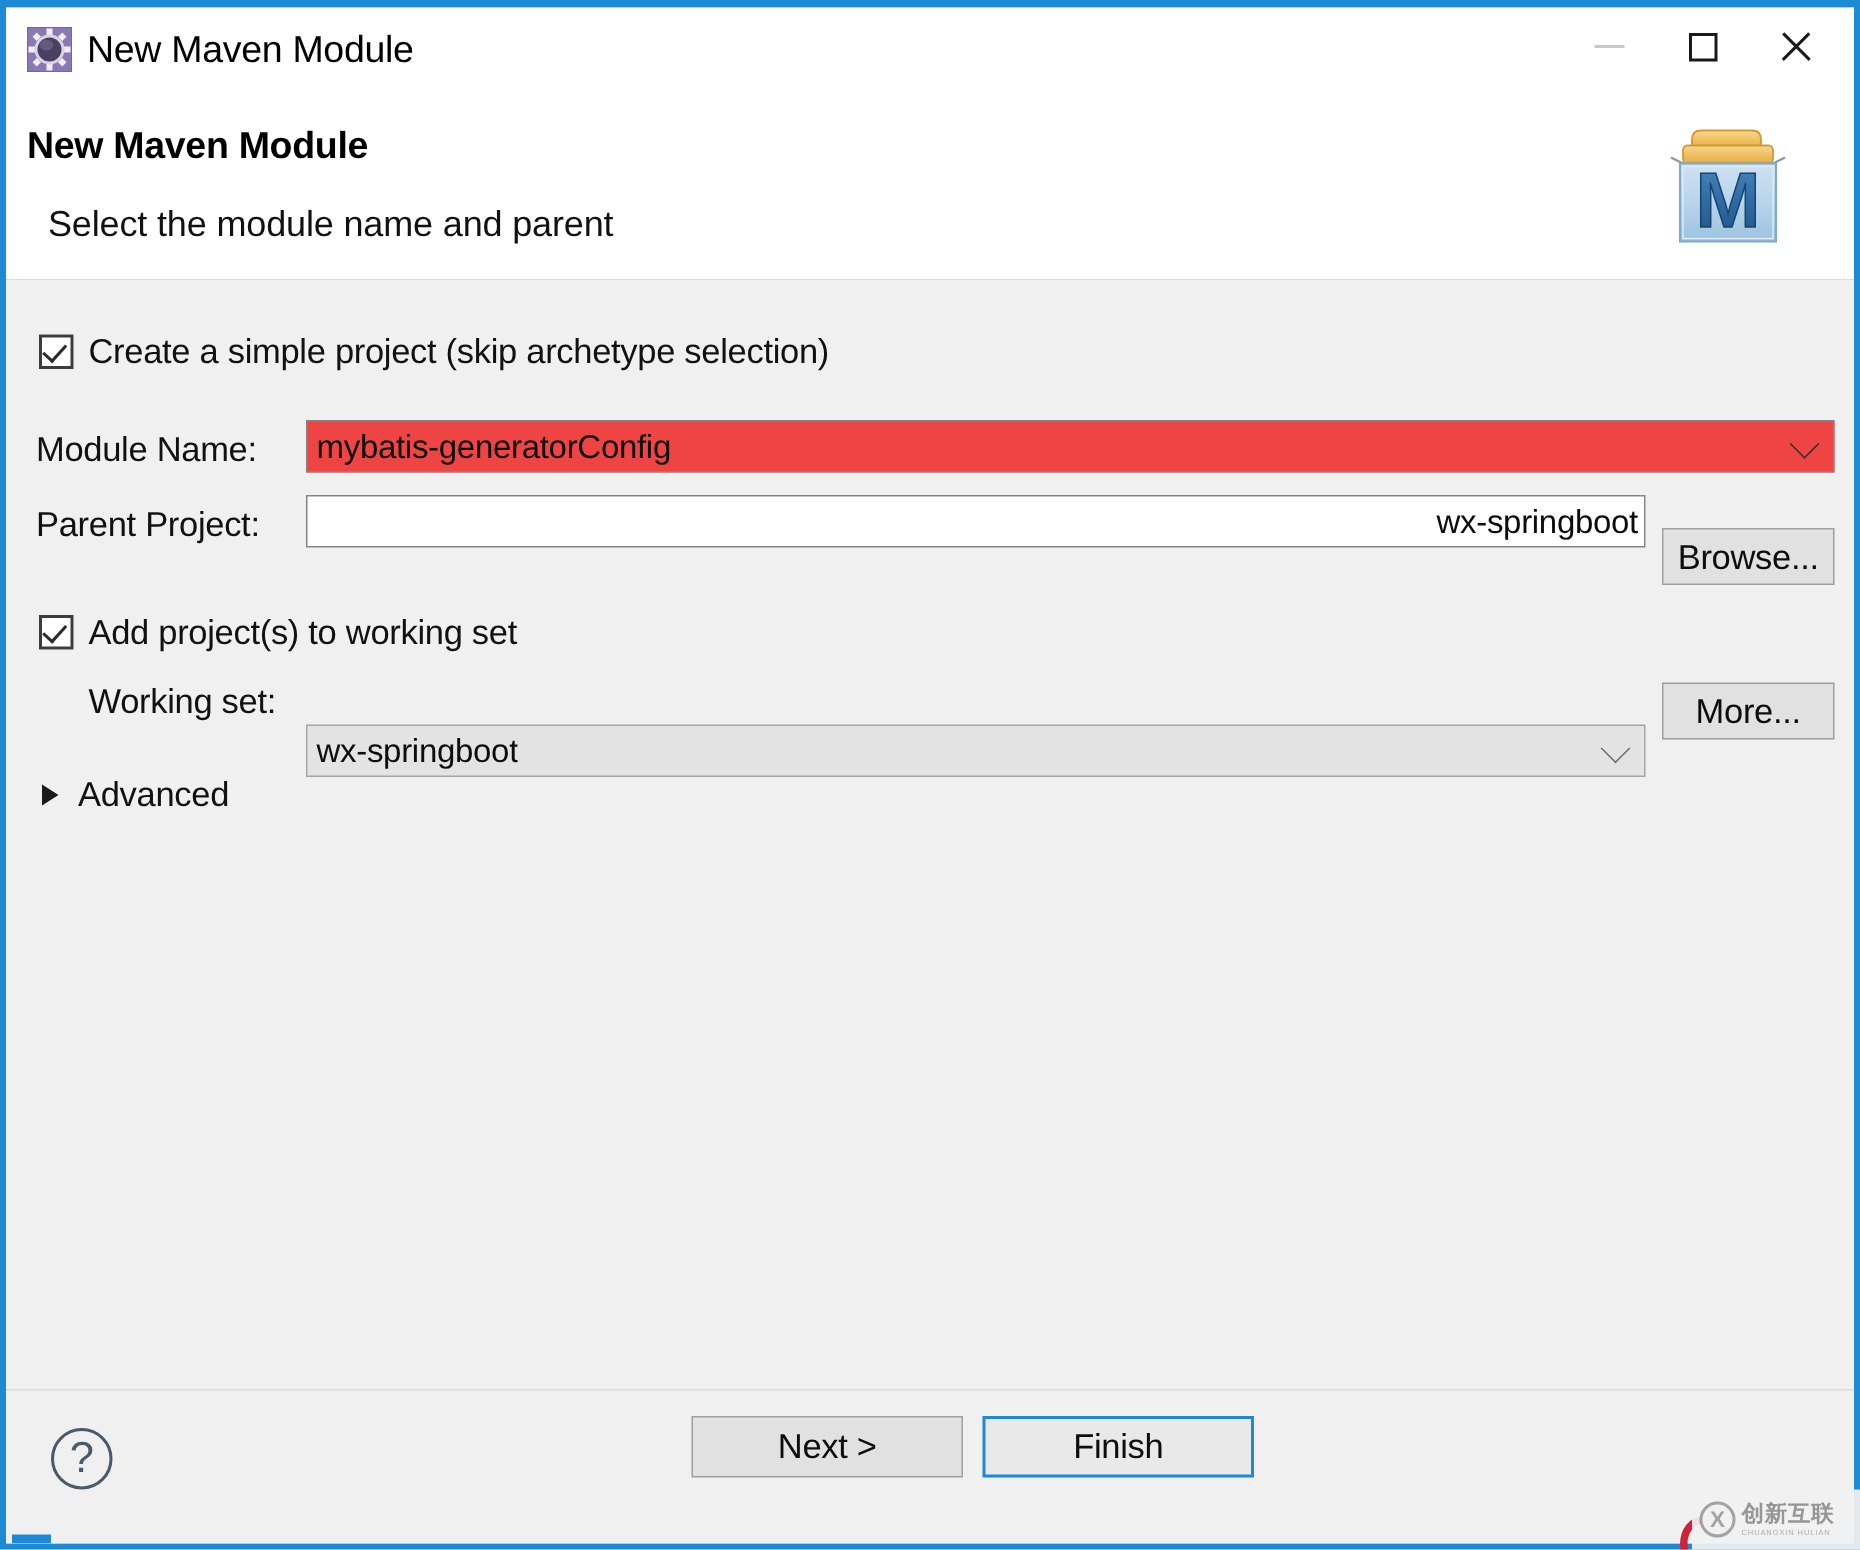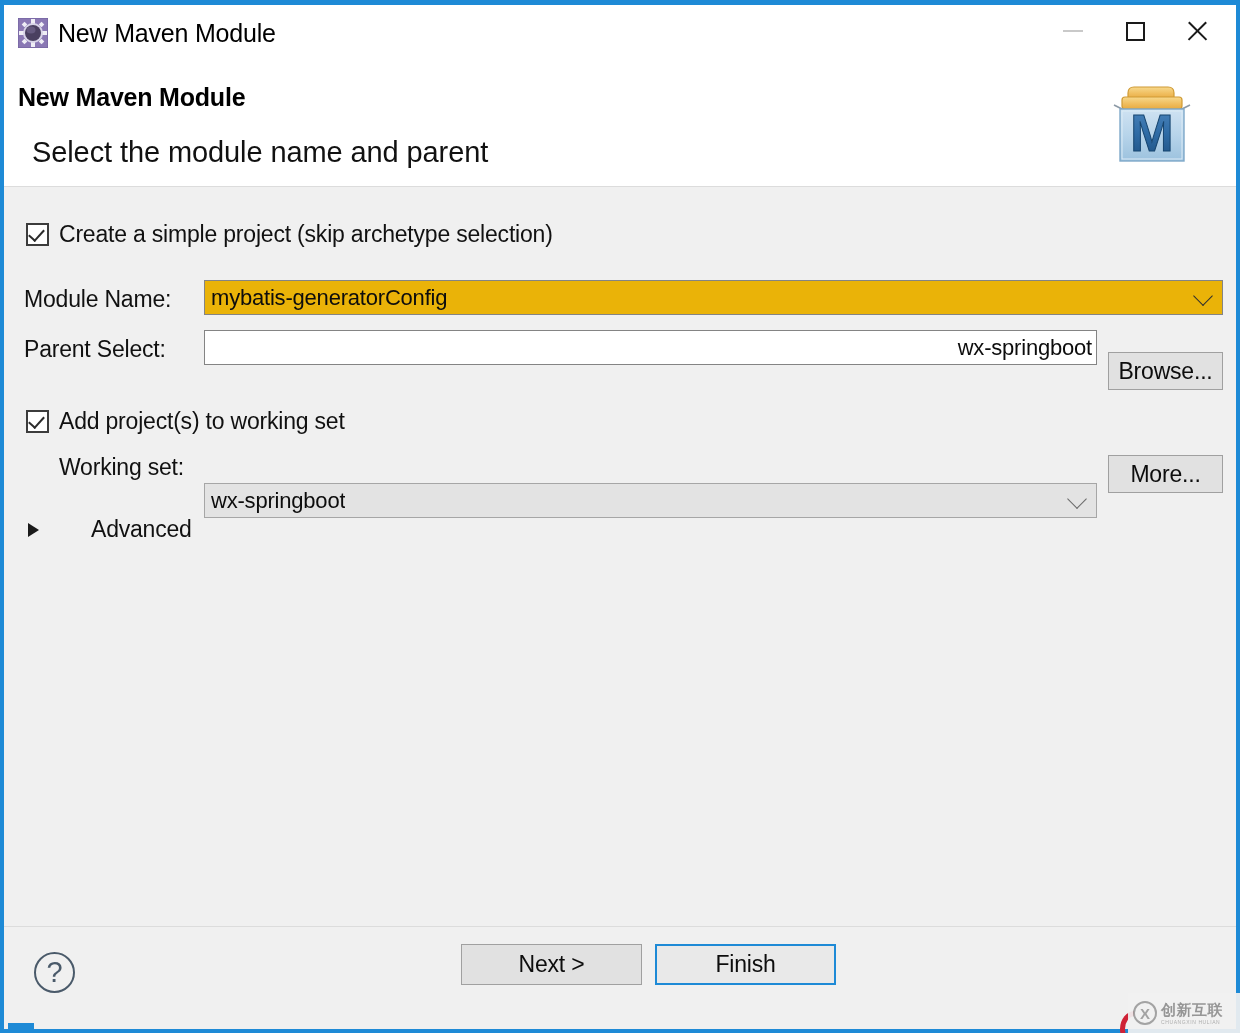--- a/index.html
+++ b/index.html
@@ -102,21 +102,21 @@
     position: absolute;
     left: 14px; top: 22px;
     font-size: 25px;
     font-weight: bold;
     color: #000000;
     letter-spacing: -0.2px;
   }
   #header-subtitle {
     position: absolute;
     left: 28px; top: 75px;
-    font-size: 29px;
+    font-size: 24px;
     color: #111111;
     letter-spacing: -0.1px;
   }
   #maven-logo {
     position: absolute;
     right: 28px; top: 10px;
     width: 100px; height: 98px;
   }
 
   
@@ -177,21 +177,21 @@
     line-height: 33px;
     letter-spacing: -0.2px;
     font-family: "Liberation Sans", sans-serif;
     outline: none;
     white-space: nowrap;
     overflow: hidden;
   }
   .combo {
     box-sizing: border-box;
     border: 1px solid #848484;
-    background: #eab308;
+    background: #ef4444;
     height: 35px;
     position: relative;
     display: flex;
     align-items: center;
   }
   .combo .combo-value {
     font-size: 22px;
     color: #0d0d0d;
     padding-left: 6px;
     letter-spacing: -0.2px;
@@ -423,37 +423,37 @@
       <span class="cb checked"></span>
       <span class="cb-label">Create a simple project (skip archetype selection)</span>
     </div>
 
     <div class="row field-label" style="left:20px; top:99px;">Module Name:</div>
     <div class="row combo" style="left:200px; top:93px; width:1019px;">
       <span class="combo-value">mybatis-generatorConfig</span>
       <span class="chev"></span>
     </div>
 
-    <div class="row field-label" style="left:20px; top:149px;">Parent Select:</div>
+    <div class="row field-label" style="left:20px; top:149px;">Parent Project:</div>
     <div class="row txtinput" style="left:200px; top:143px; width:893px;">wx-springboot</div>
     <div class="row btn" style="left:1104px; top:142px; width:115px; height:38px;margin-top:23px;">Browse...</div>
 
     <div class="row cb-row" style="left:22px; top:221px;">
       <span class="cb checked"></span>
       <span class="cb-label">Add project(s) to working set</span>
     </div>
 
     <div class="row field-label" style="left:55px; top:267px;">Working set:</div>
     <div class="row combo disabled" style="left:200px; top:261px; width:893px;">
       <span class="combo-value">wx-springboot</span>
       <span class="chev"></span>
     </div>
     <div class="row btn" style="left:1104px; top:268px; width:115px; height:38px;">More...</div>
 
-    <div class="row" id="advanced-row" style="left:24px; top:329px;gap:39px;">
+    <div class="row" id="advanced-row" style="left:24px; top:329px;">
       <span class="twisty"></span>
       <span id="advanced-label">Advanced</span>
     </div>
 
   </div>
 
   <div id="footer">
     <div id="help-icon">?</div>
 
     <div id="footer-buttons">

